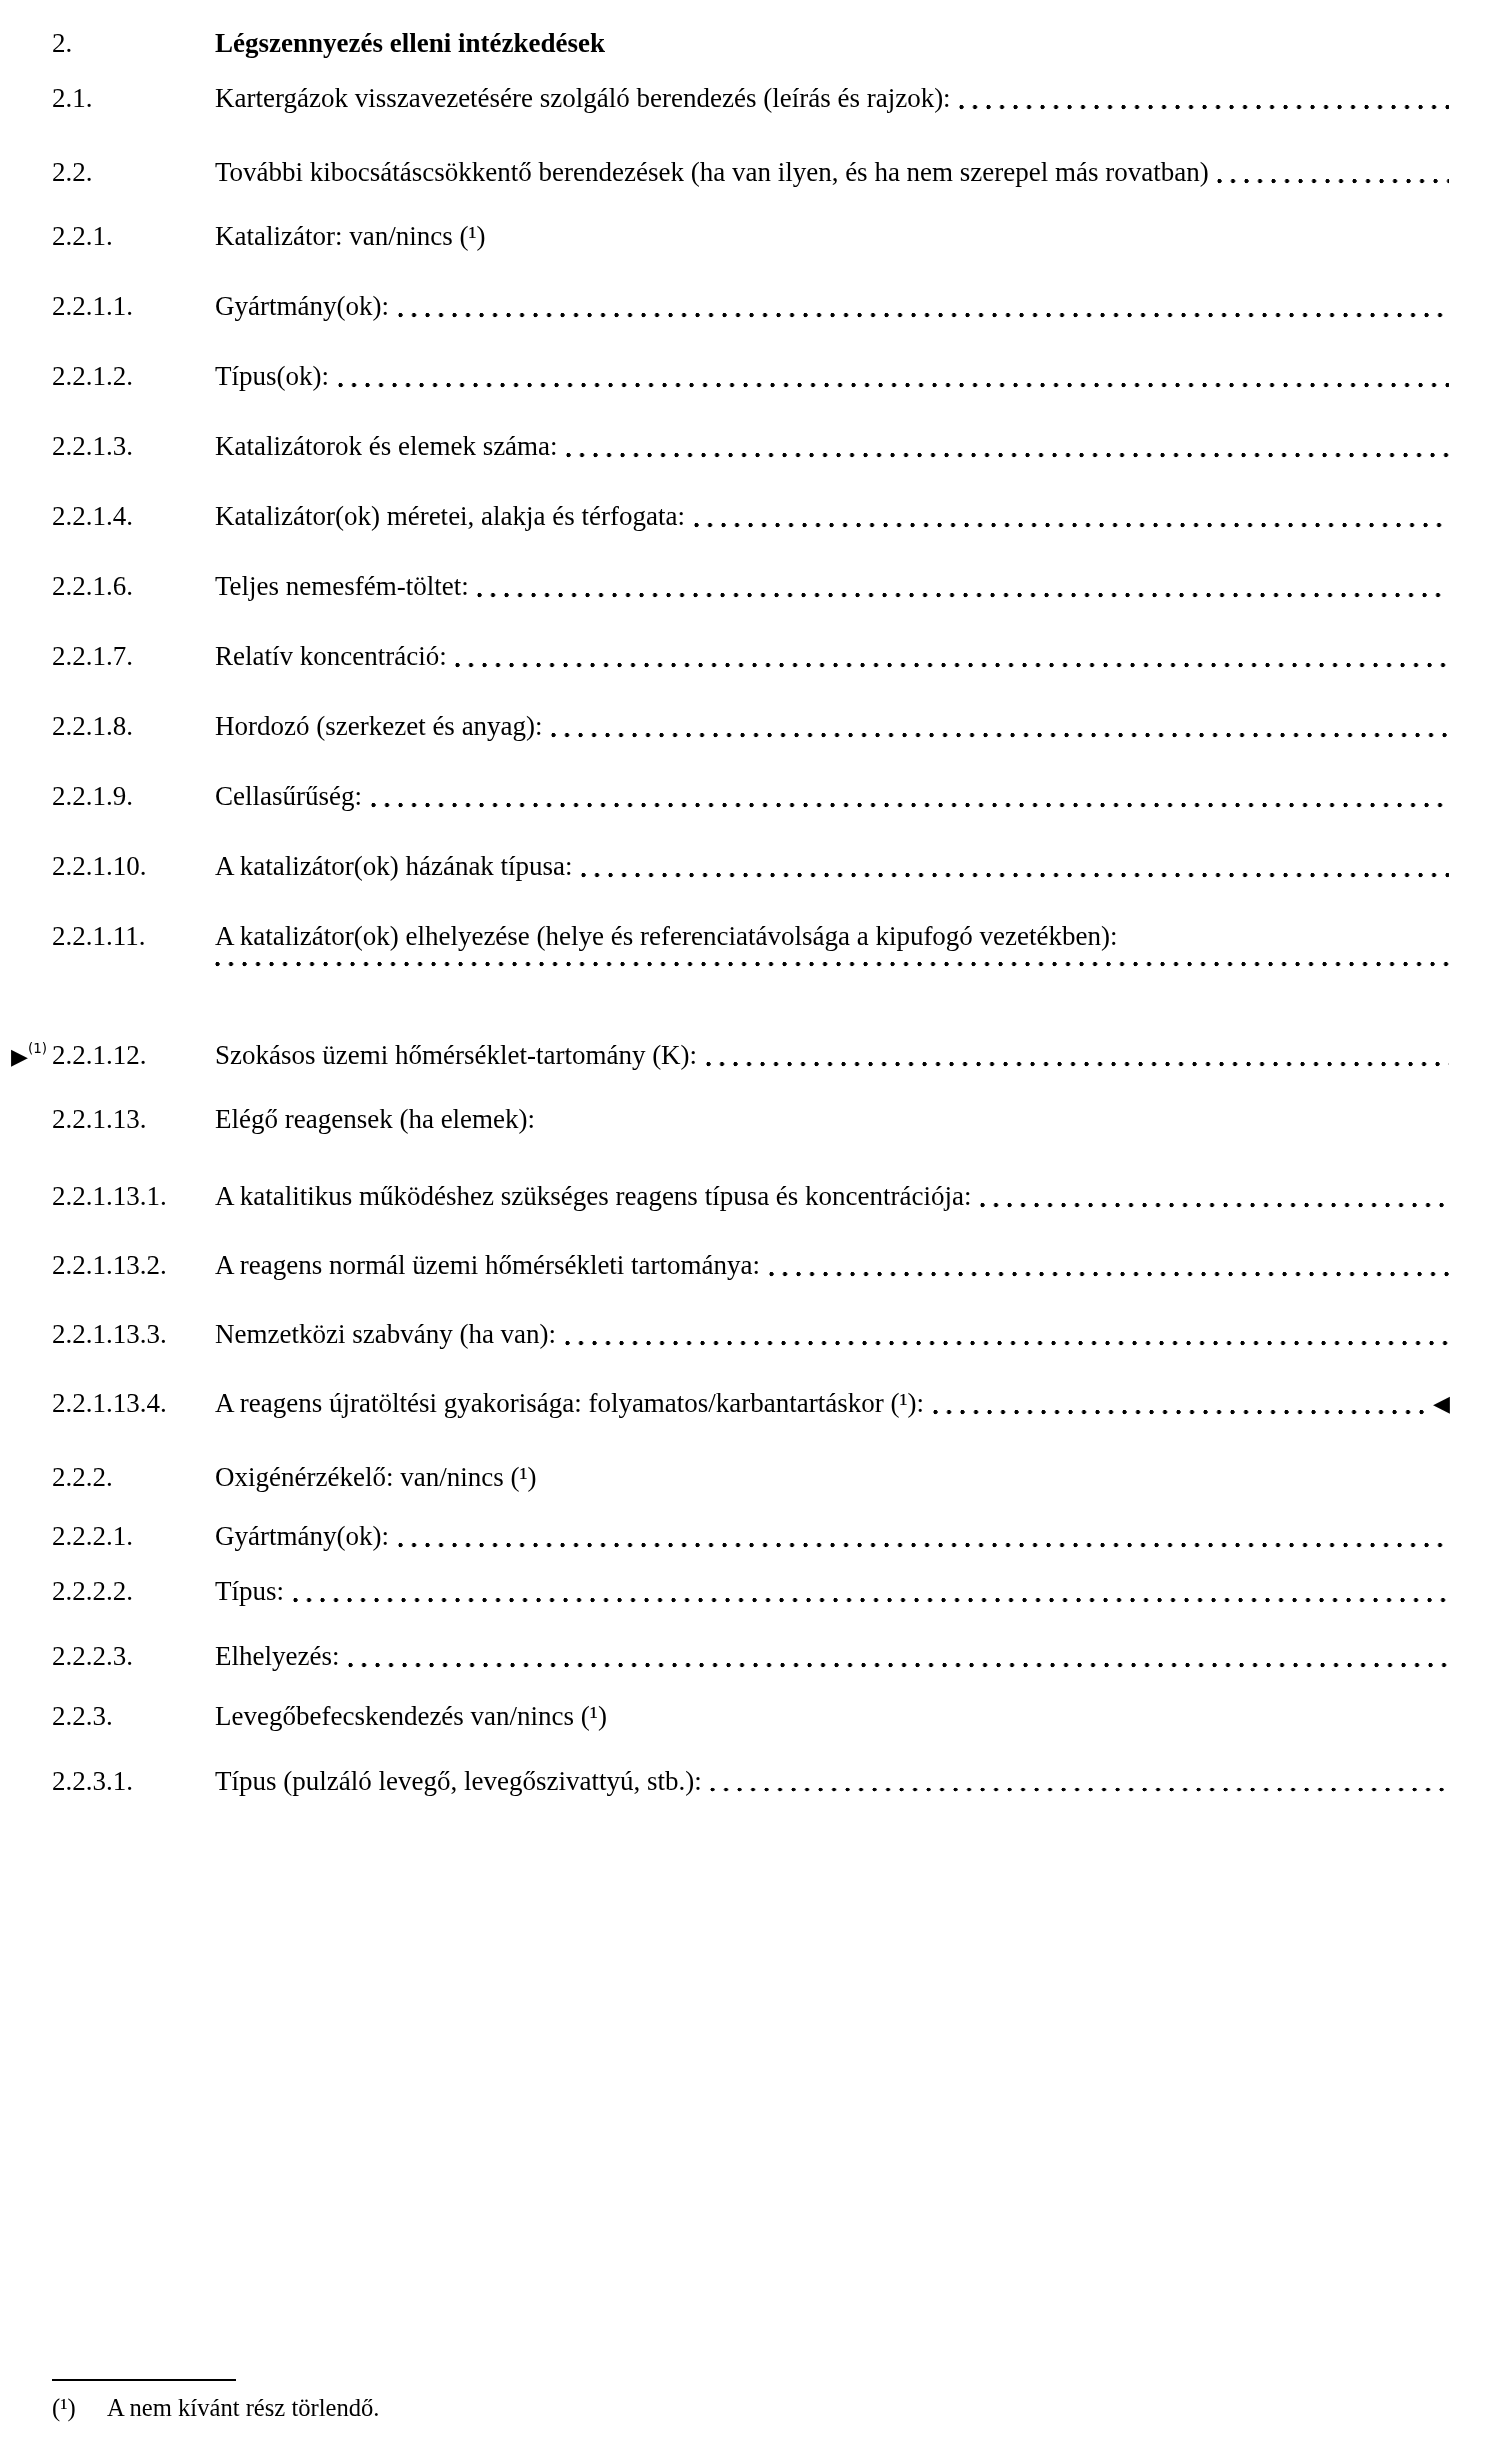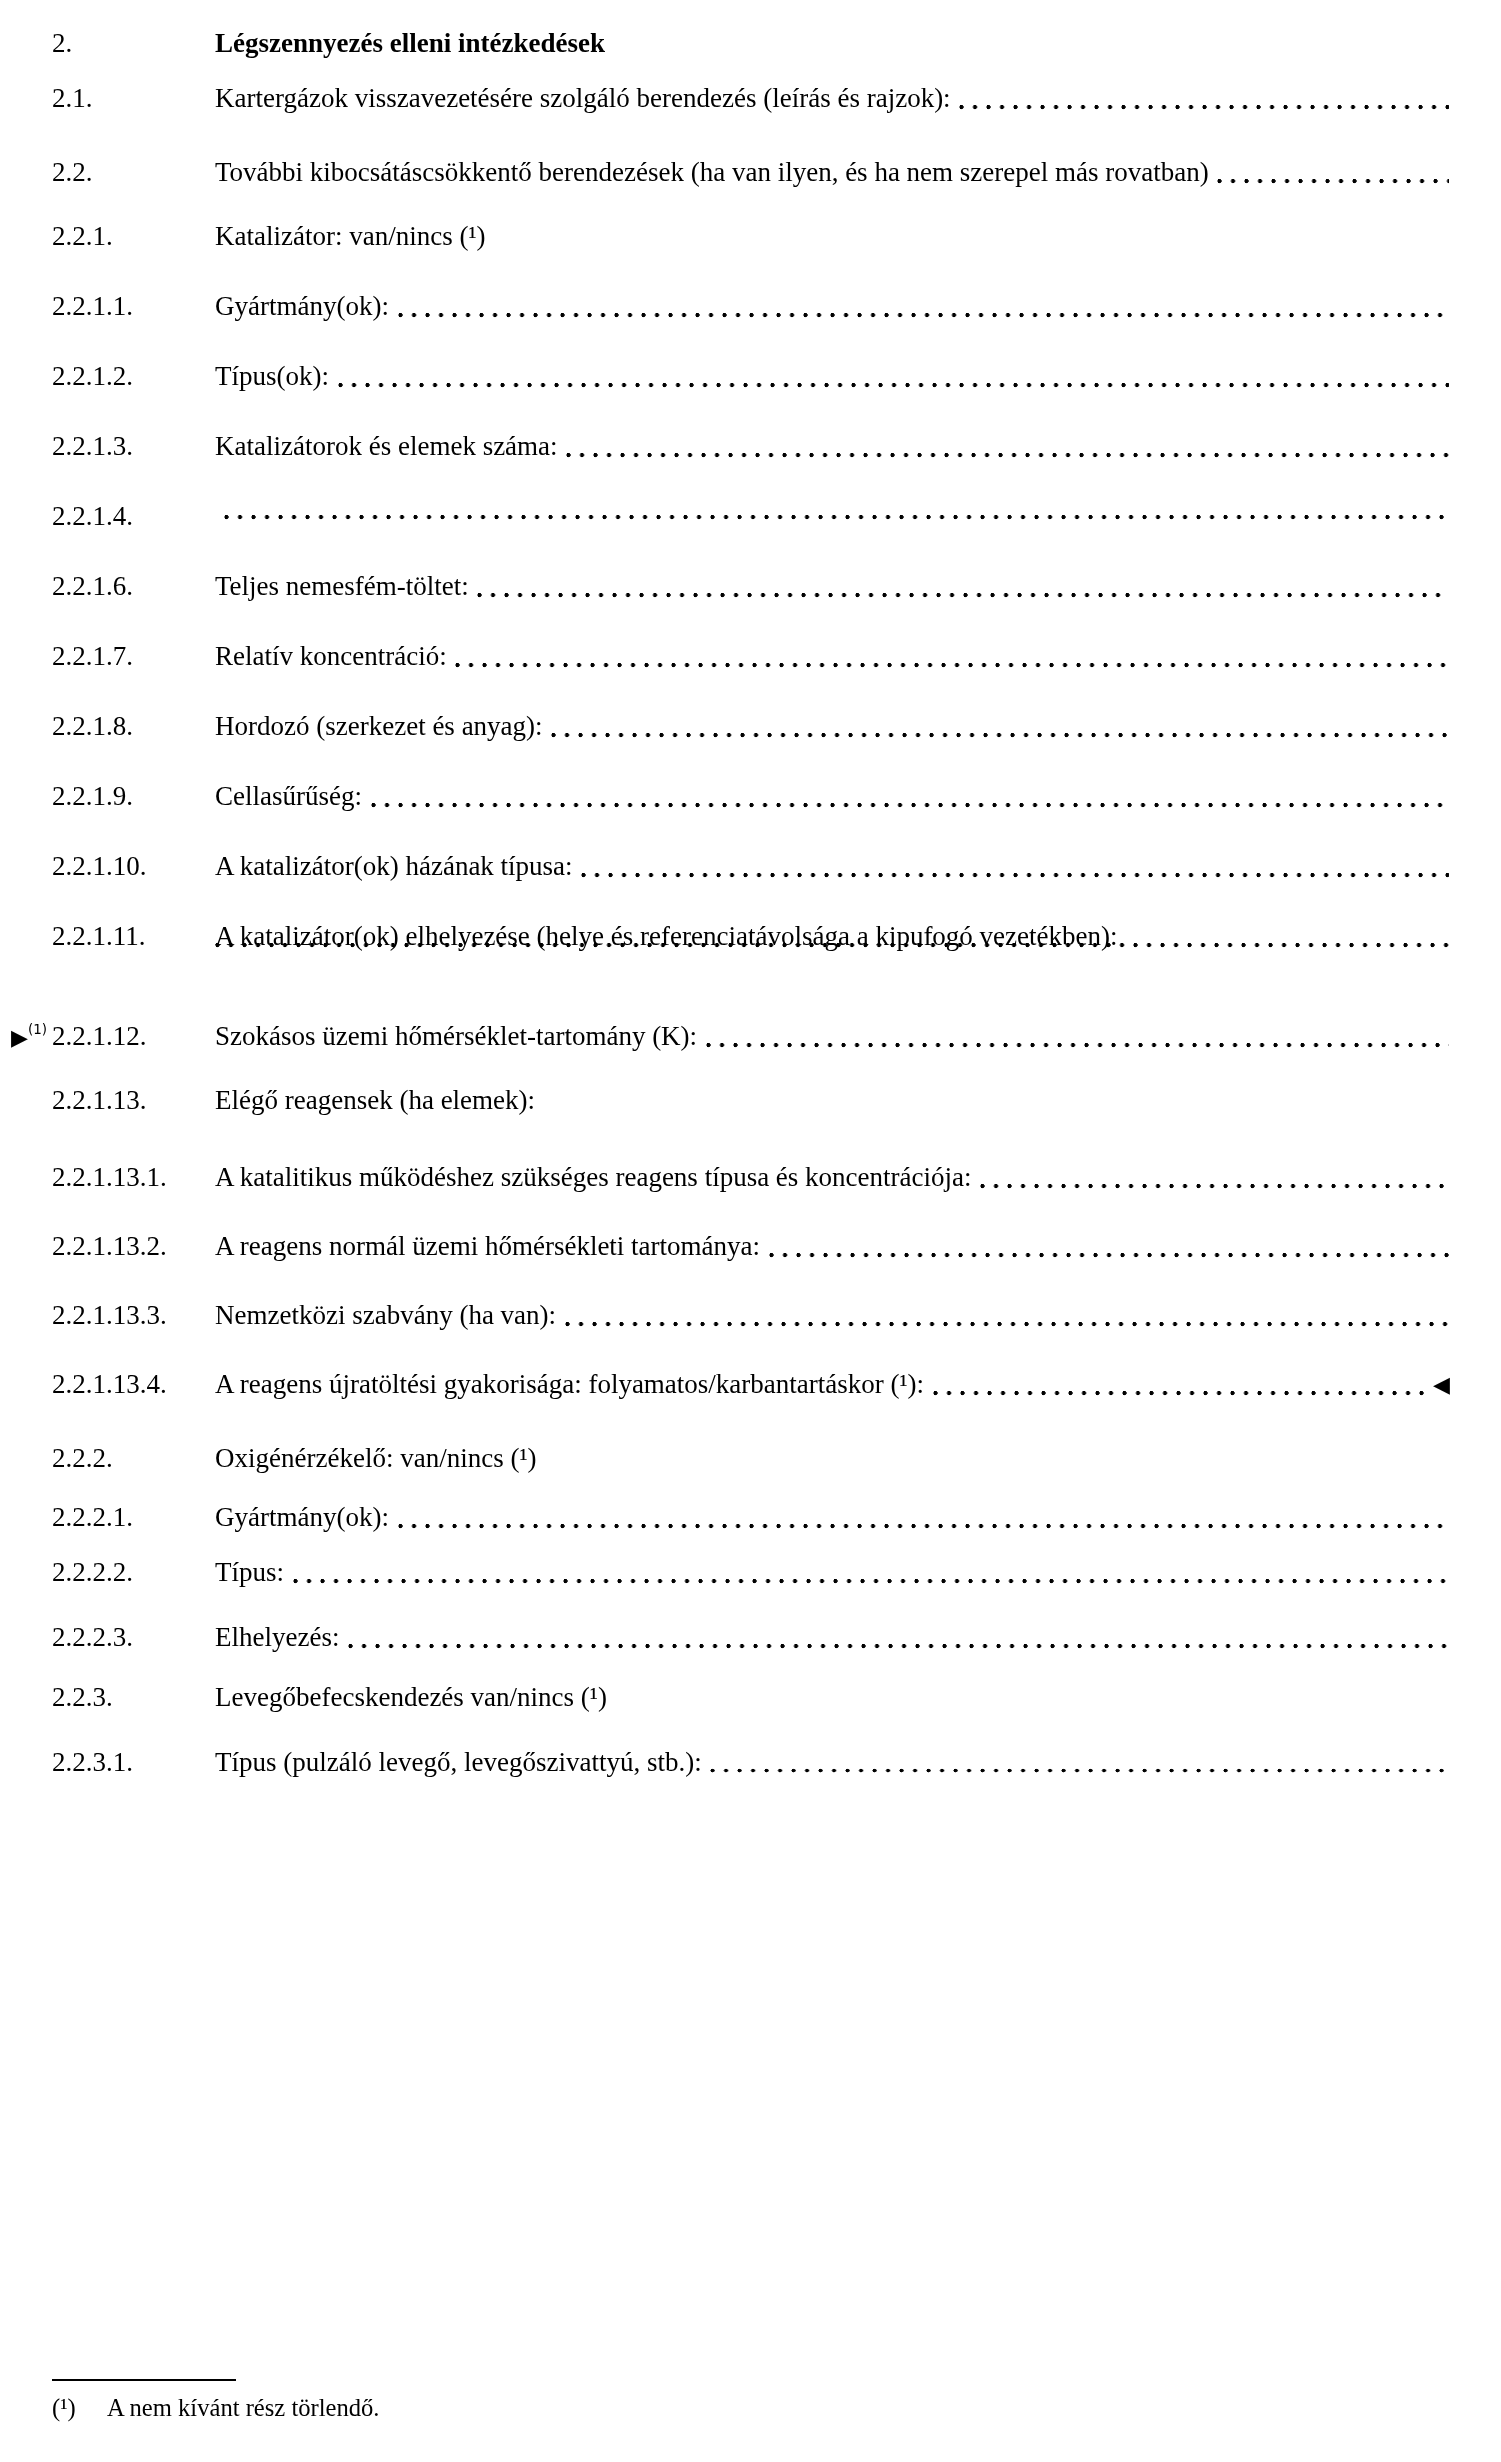--- a/index.html
+++ b/index.html
@@ -159,20 +159,21 @@
       <span class="num">2.2.1.3.</span>
       <span class="body">
         <span class="label">Katalizátorok és elemek száma:</span>
         <span class="leader"></span>
       </span>
     </div>
 
     <div class="row" style="margin-bottom:37px">
       <span class="num">2.2.1.4.</span>
       <span class="body">
+        <span class="label">Katalizátor(ok) méretei, alakja és térfogata:</span>
         <span class="leader"></span>
       </span>
     </div>
 
 
     <div class="row" style="margin-bottom:37px">
       <span class="num">2.2.1.6.</span>
       <span class="body">
         <span class="label">Teljes nemesfém-töltet:</span>
         <span class="leader"></span>
@@ -204,21 +205,21 @@
     </div>
 
     <div class="row" style="margin-bottom:37px">
       <span class="num">2.2.1.10.</span>
       <span class="body">
         <span class="label">A katalizátor(ok) házának típusa:</span>
         <span class="leader"></span>
       </span>
     </div>
 
-    <div class="row" style="">
+    <div class="row" style="margin-bottom:19px">
       <span class="num">2.2.1.11.</span>
       <span class="body">
         <span class="label">A katalizátor(ok) elhelyezése (helye és referenciatávolsága a kipufogó vezetékben):</span>
       </span>
     </div>
 
     <div class="row" style="margin-bottom:34px">
       <span class="num"></span>
       <span class="body">
         <span class="leader full"></span>

